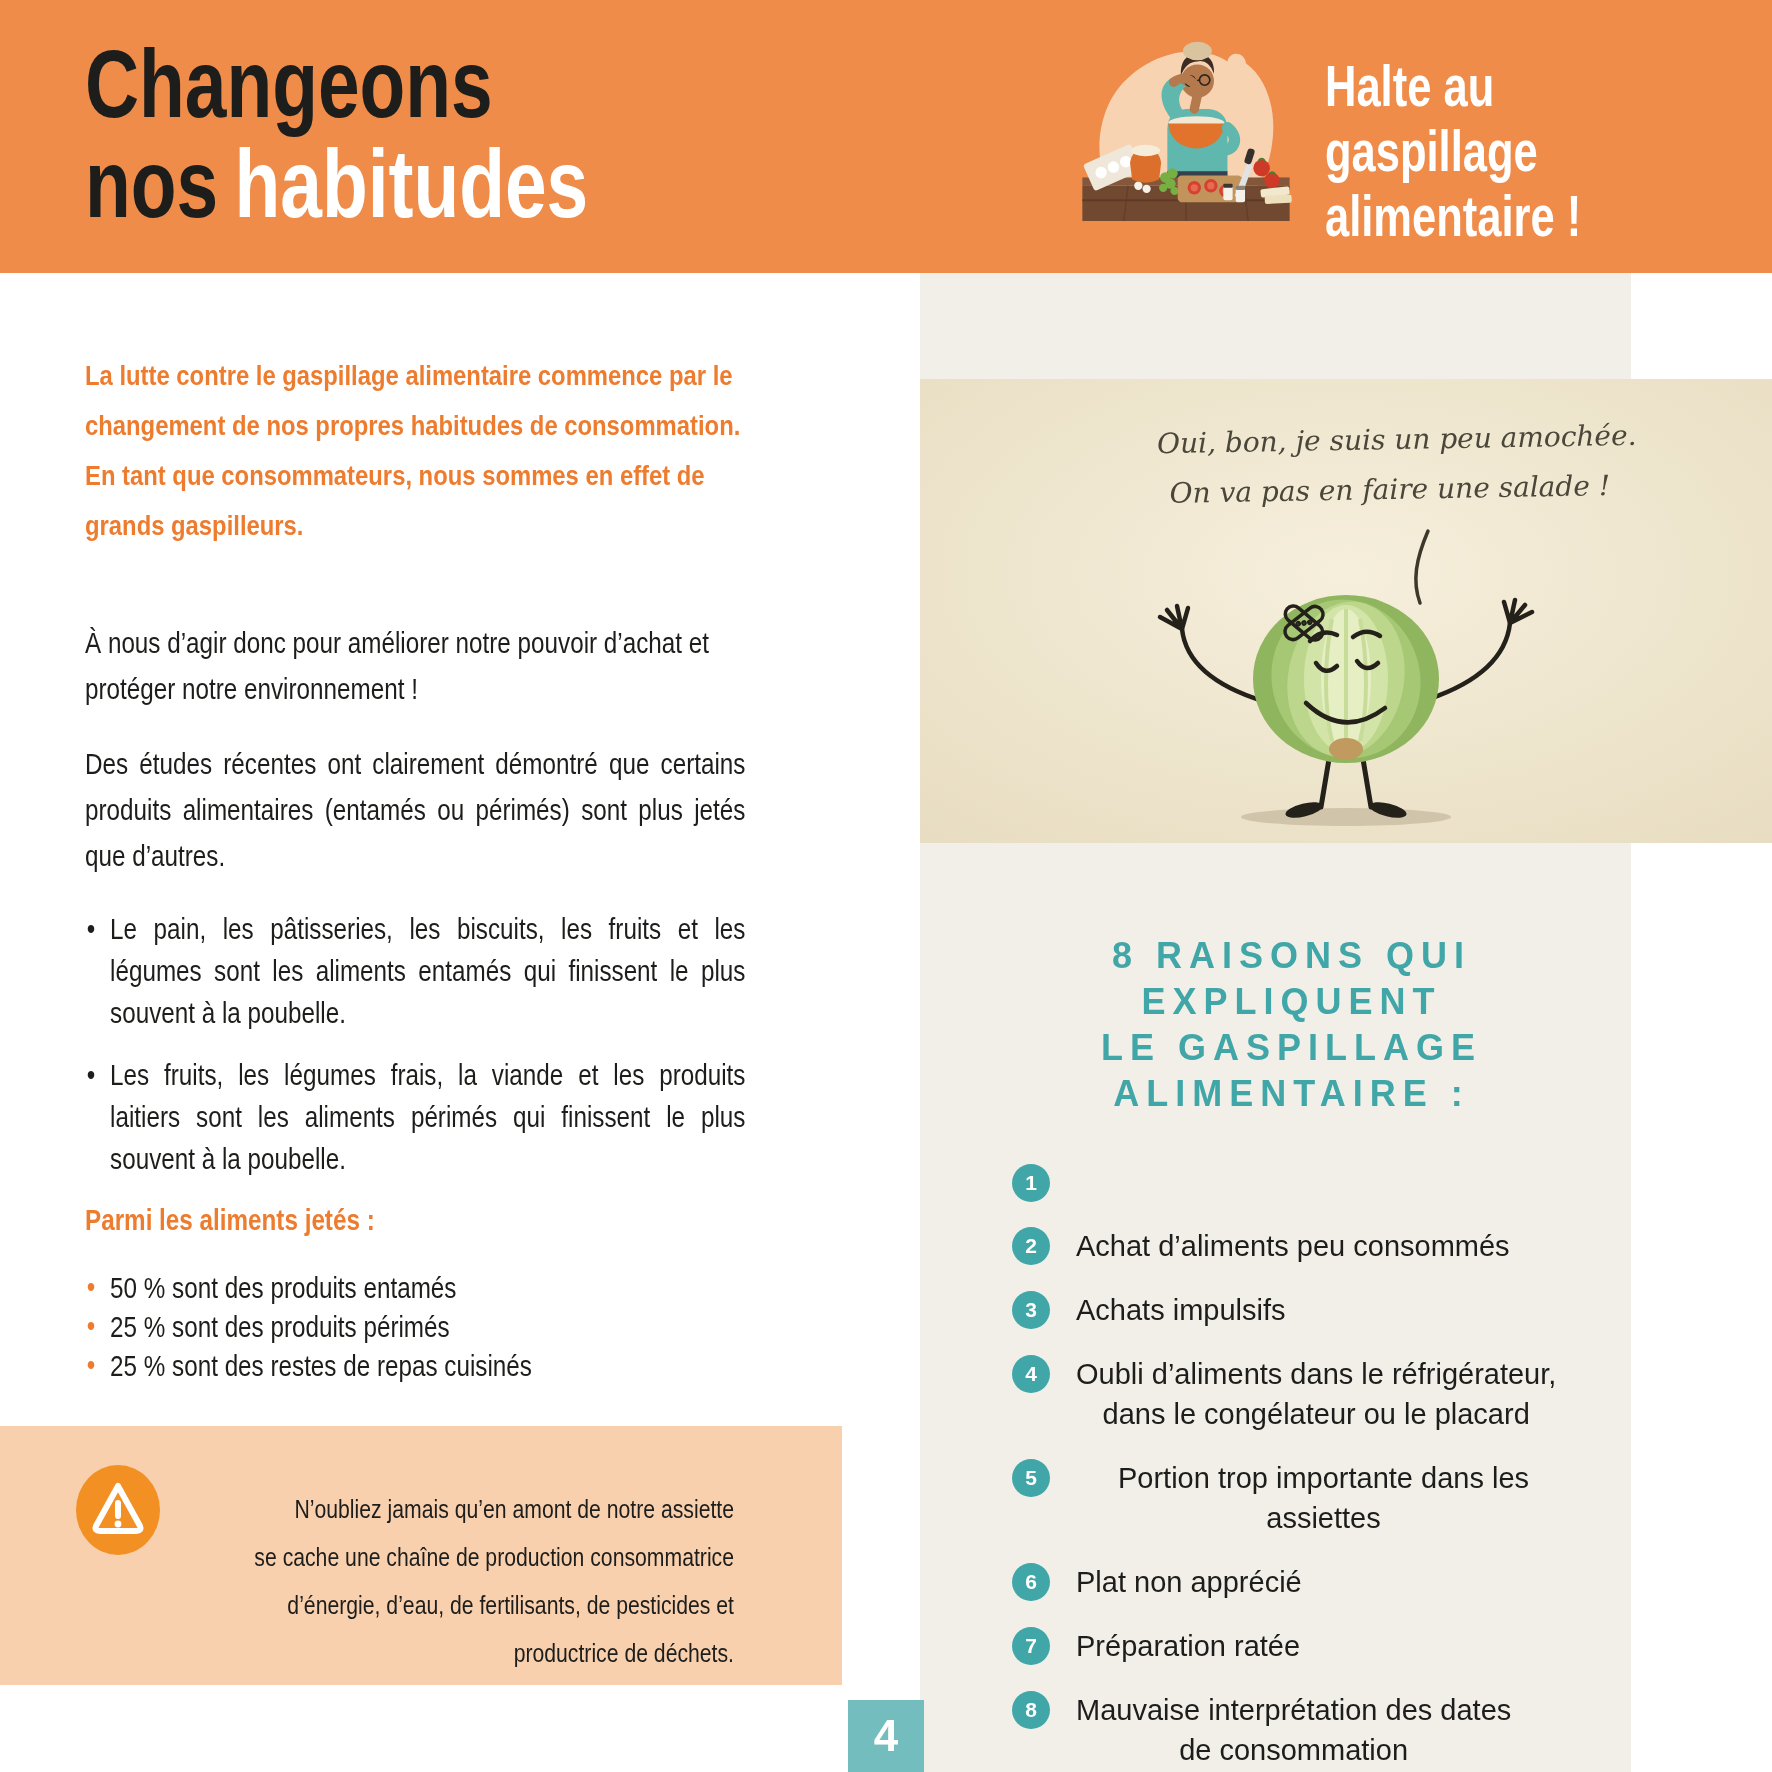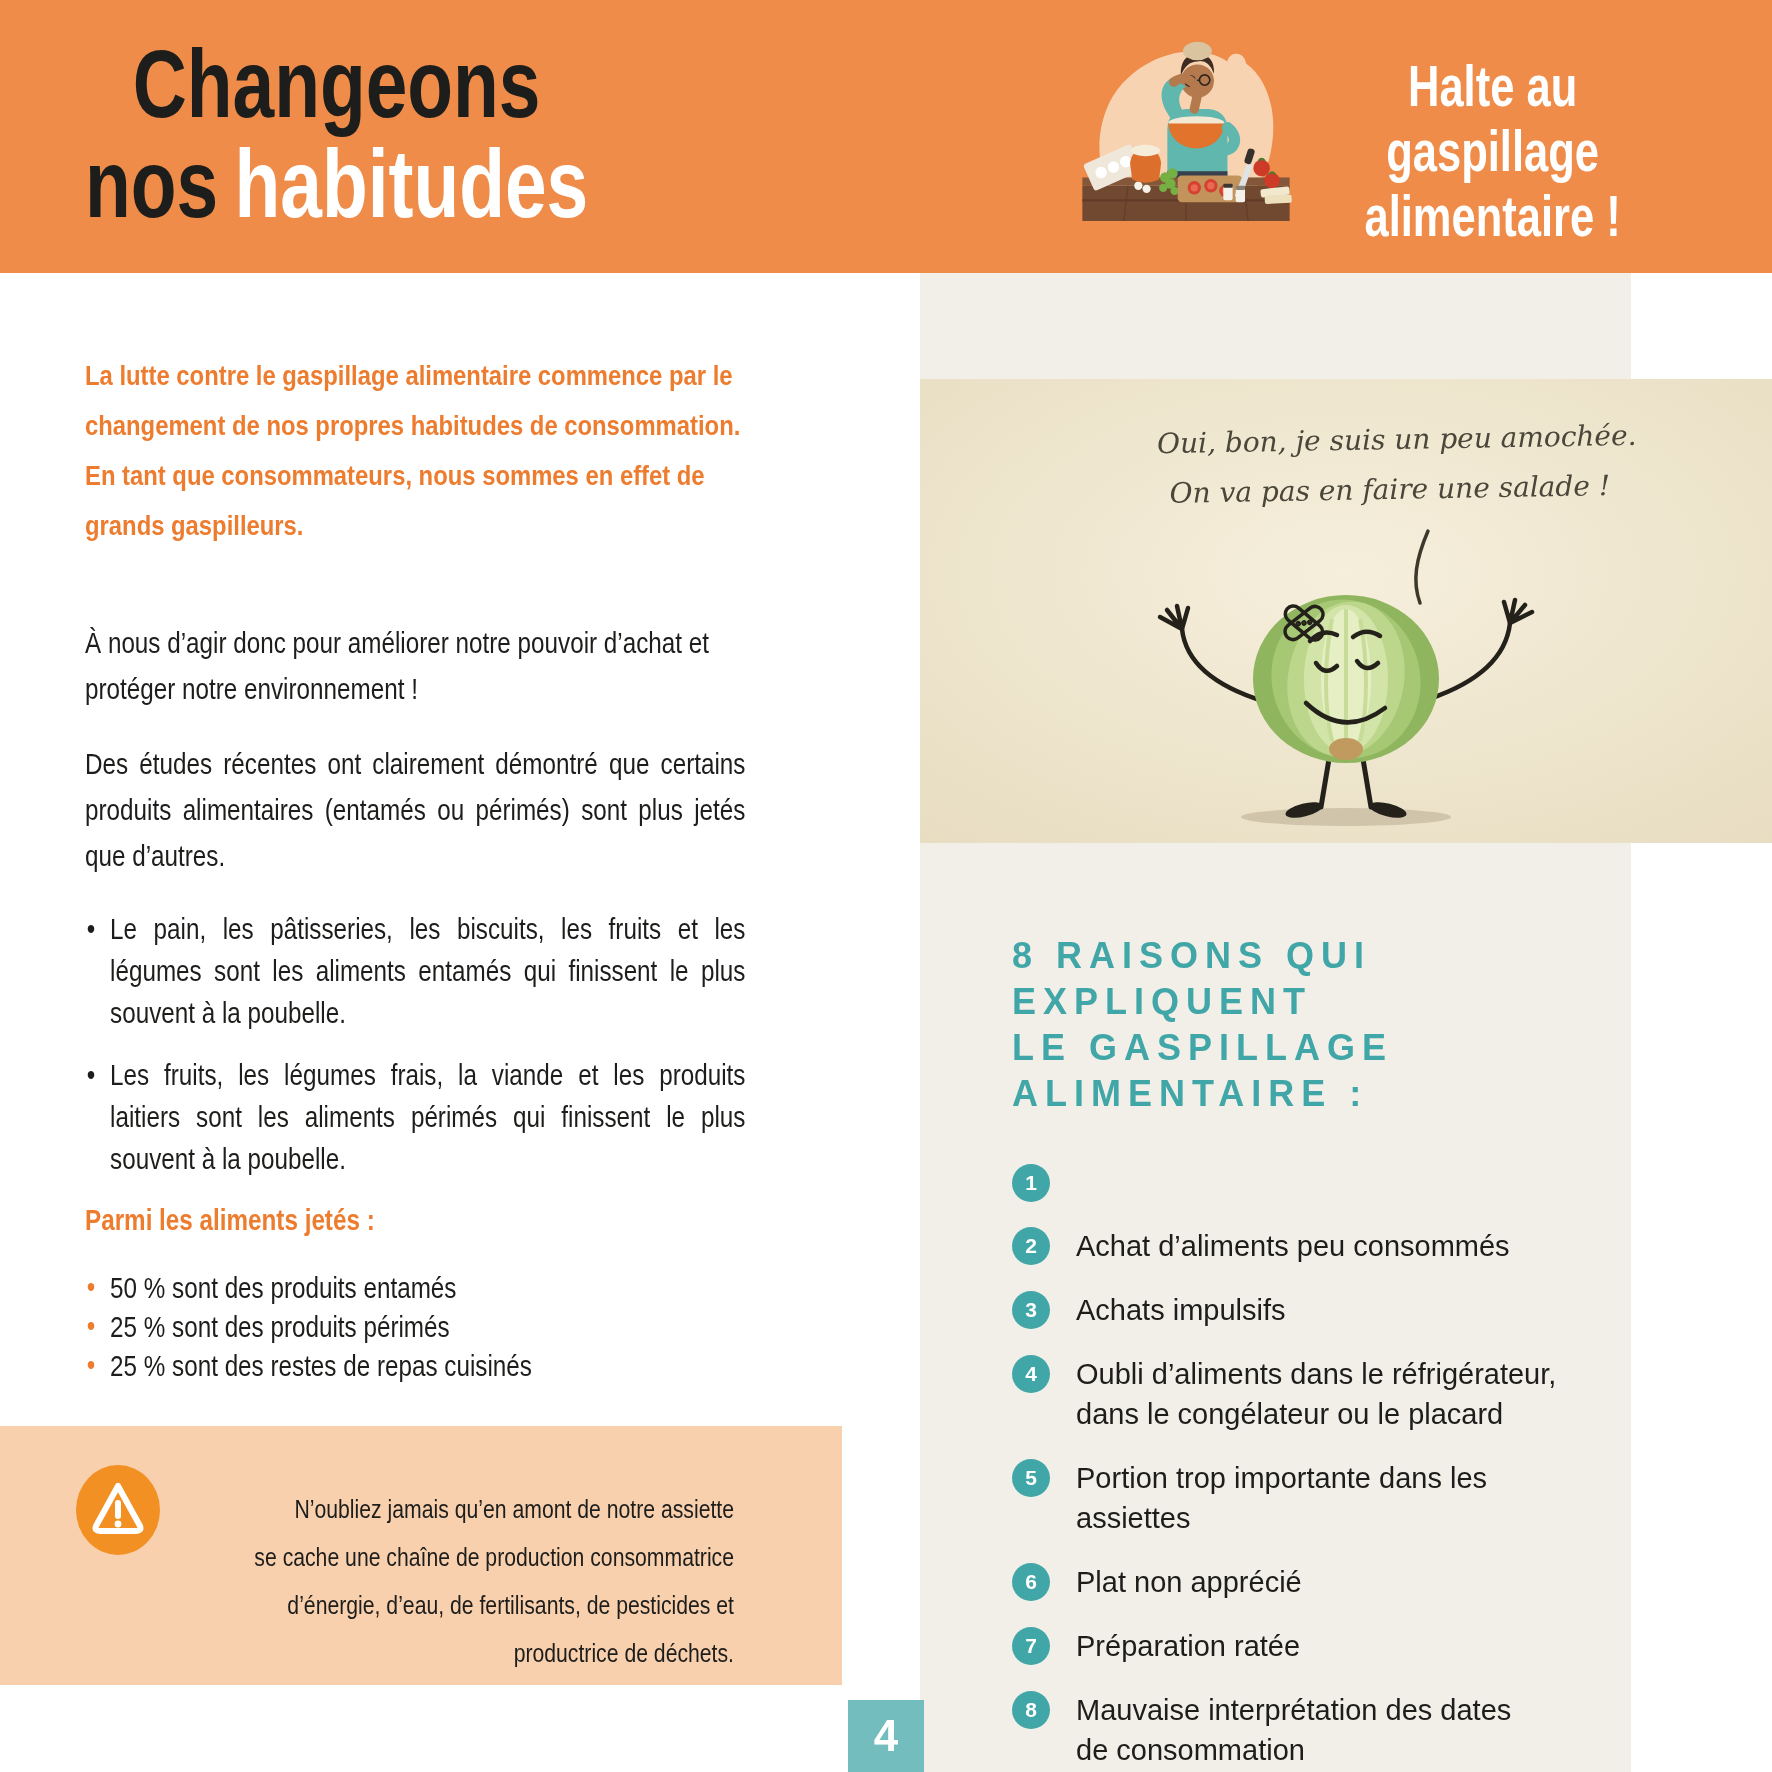--- a/index.html
+++ b/index.html
@@ -1,32 +1,32 @@
 <!DOCTYPE html>
 <html><head>
 <meta charset="utf-8">
 <style>
   html,body{margin:0;padding:0;}
   body{font-family:"Liberation Sans", sans-serif; background:#888;}
   .page{position:relative; width:1772px; height:1772px; background:#ffffff; overflow:hidden;}
 
   
-  .banner{position:absolute; left:0; top:0; width:1772px; height:273px; background:#ef8c49;text-align:center;}
+  .banner{position:absolute; left:0; top:0; width:1772px; height:273px; background:#ef8c49;}
   .main-title{position:absolute; left:85px; top:34px; font-size:96px; line-height:1.04;
               color:#1d1d1b; font-weight:bold; transform:scaleX(0.78); transform-origin:top left; white-space:nowrap;}
   .main-title .white{color:#ffffff; font-weight:bold;}
   .main-title .black{margin-right:0.22em;}
   .campaign-title{position:absolute; left:1325px; top:54px; color:#ffffff; font-weight:bold;
               font-size:58px; line-height:1.12; white-space:pre-line; transform:scaleX(0.75); transform-origin:top left;}
   .cook-illo{position:absolute; left:1072px; top:22px; width:228px; height:228px;}
 
   
   .columns{position:absolute; left:0; top:273px; width:1772px; height:1499px; display:flex;}
   .left-col{width:920px; background:#ffffff; position:relative;border-radius:27px;}
-  .right-col{width:711px; background:#f2efe8; position:relative;}
+  .right-col{width:711px; background:#f2efe8; position:relative;text-align:center;}
 
   
   .squeeze{margin-left:85px; width:790px; transform:scaleX(0.836); transform-origin:top left;
            color:#1d1d1b;}
   .intro{margin-top:77px; color:#ed7c2f; font-weight:bold; font-size:28.5px; line-height:50px;}
   .para1{margin-top:70px; font-size:29px; line-height:46px;}
   .para2{margin-top:23px; font-size:29px; line-height:46px; text-align:justify;}
   .blist{margin:12px 0 0 0; padding:0; list-style:none;}
   .blist li{position:relative; padding-left:30px; font-size:29px; line-height:42px; text-align:justify; margin-top:20px;}
   .blist li:first-child{margin-top:0;}

